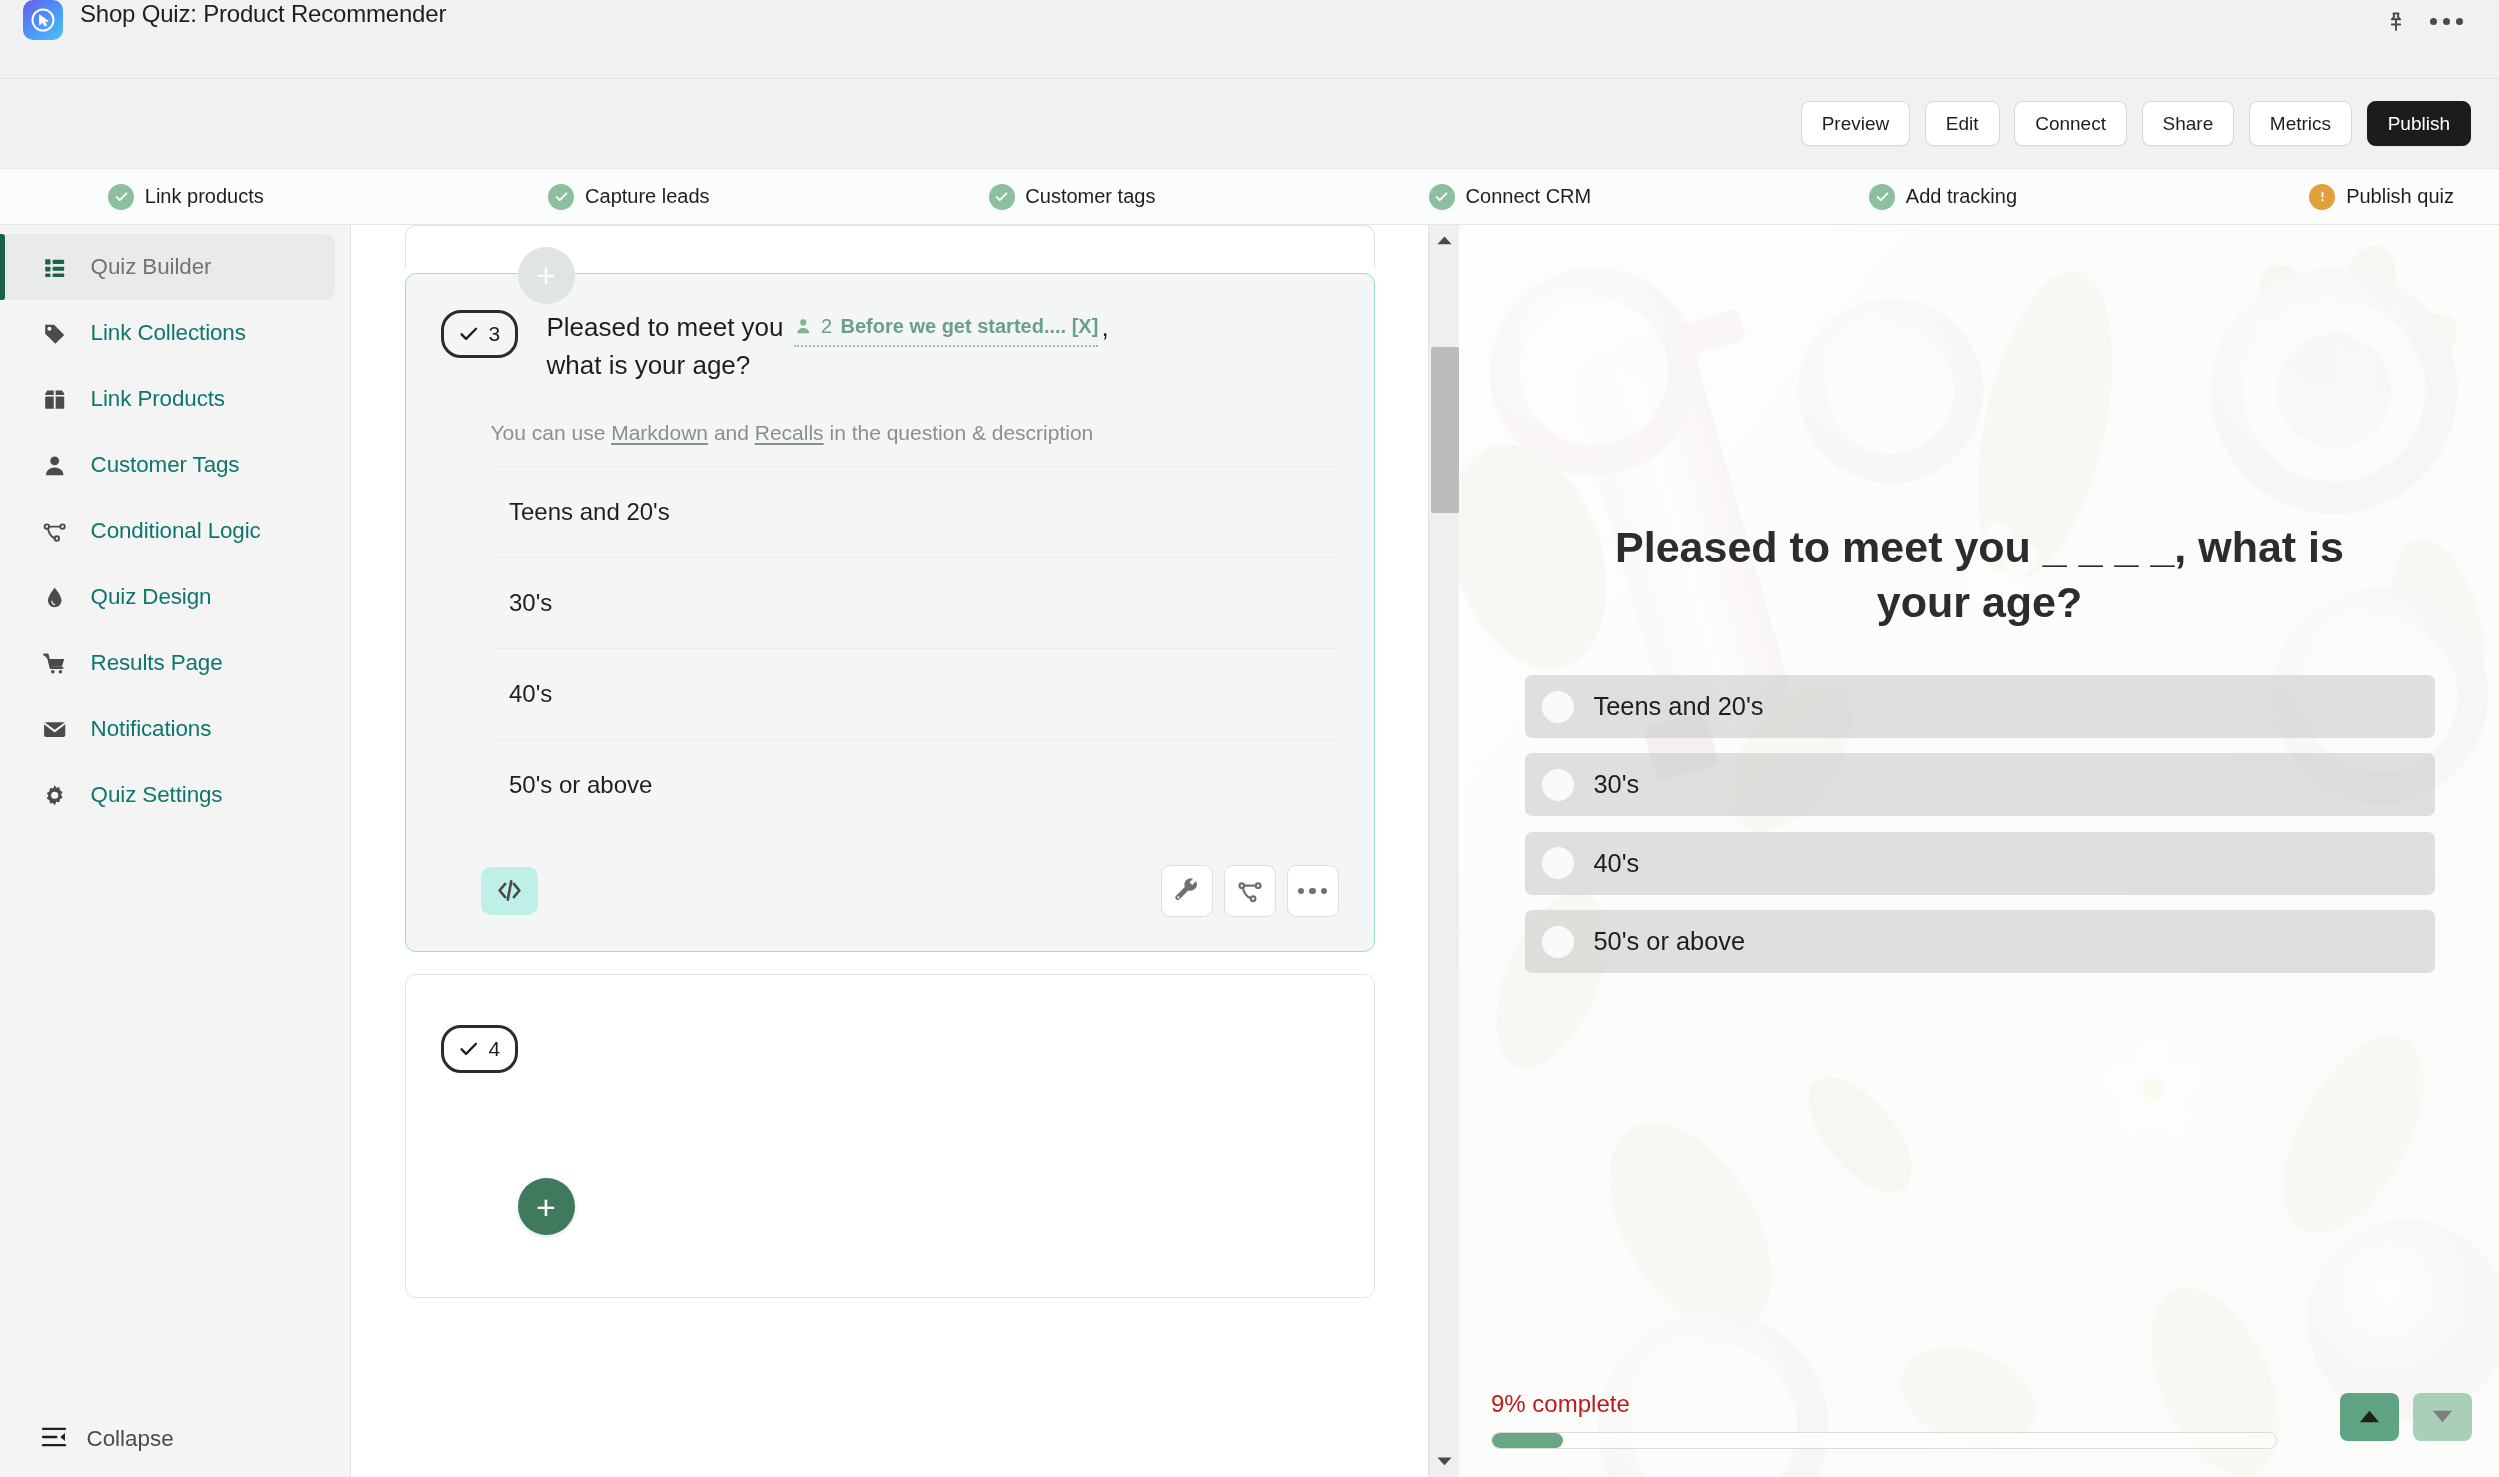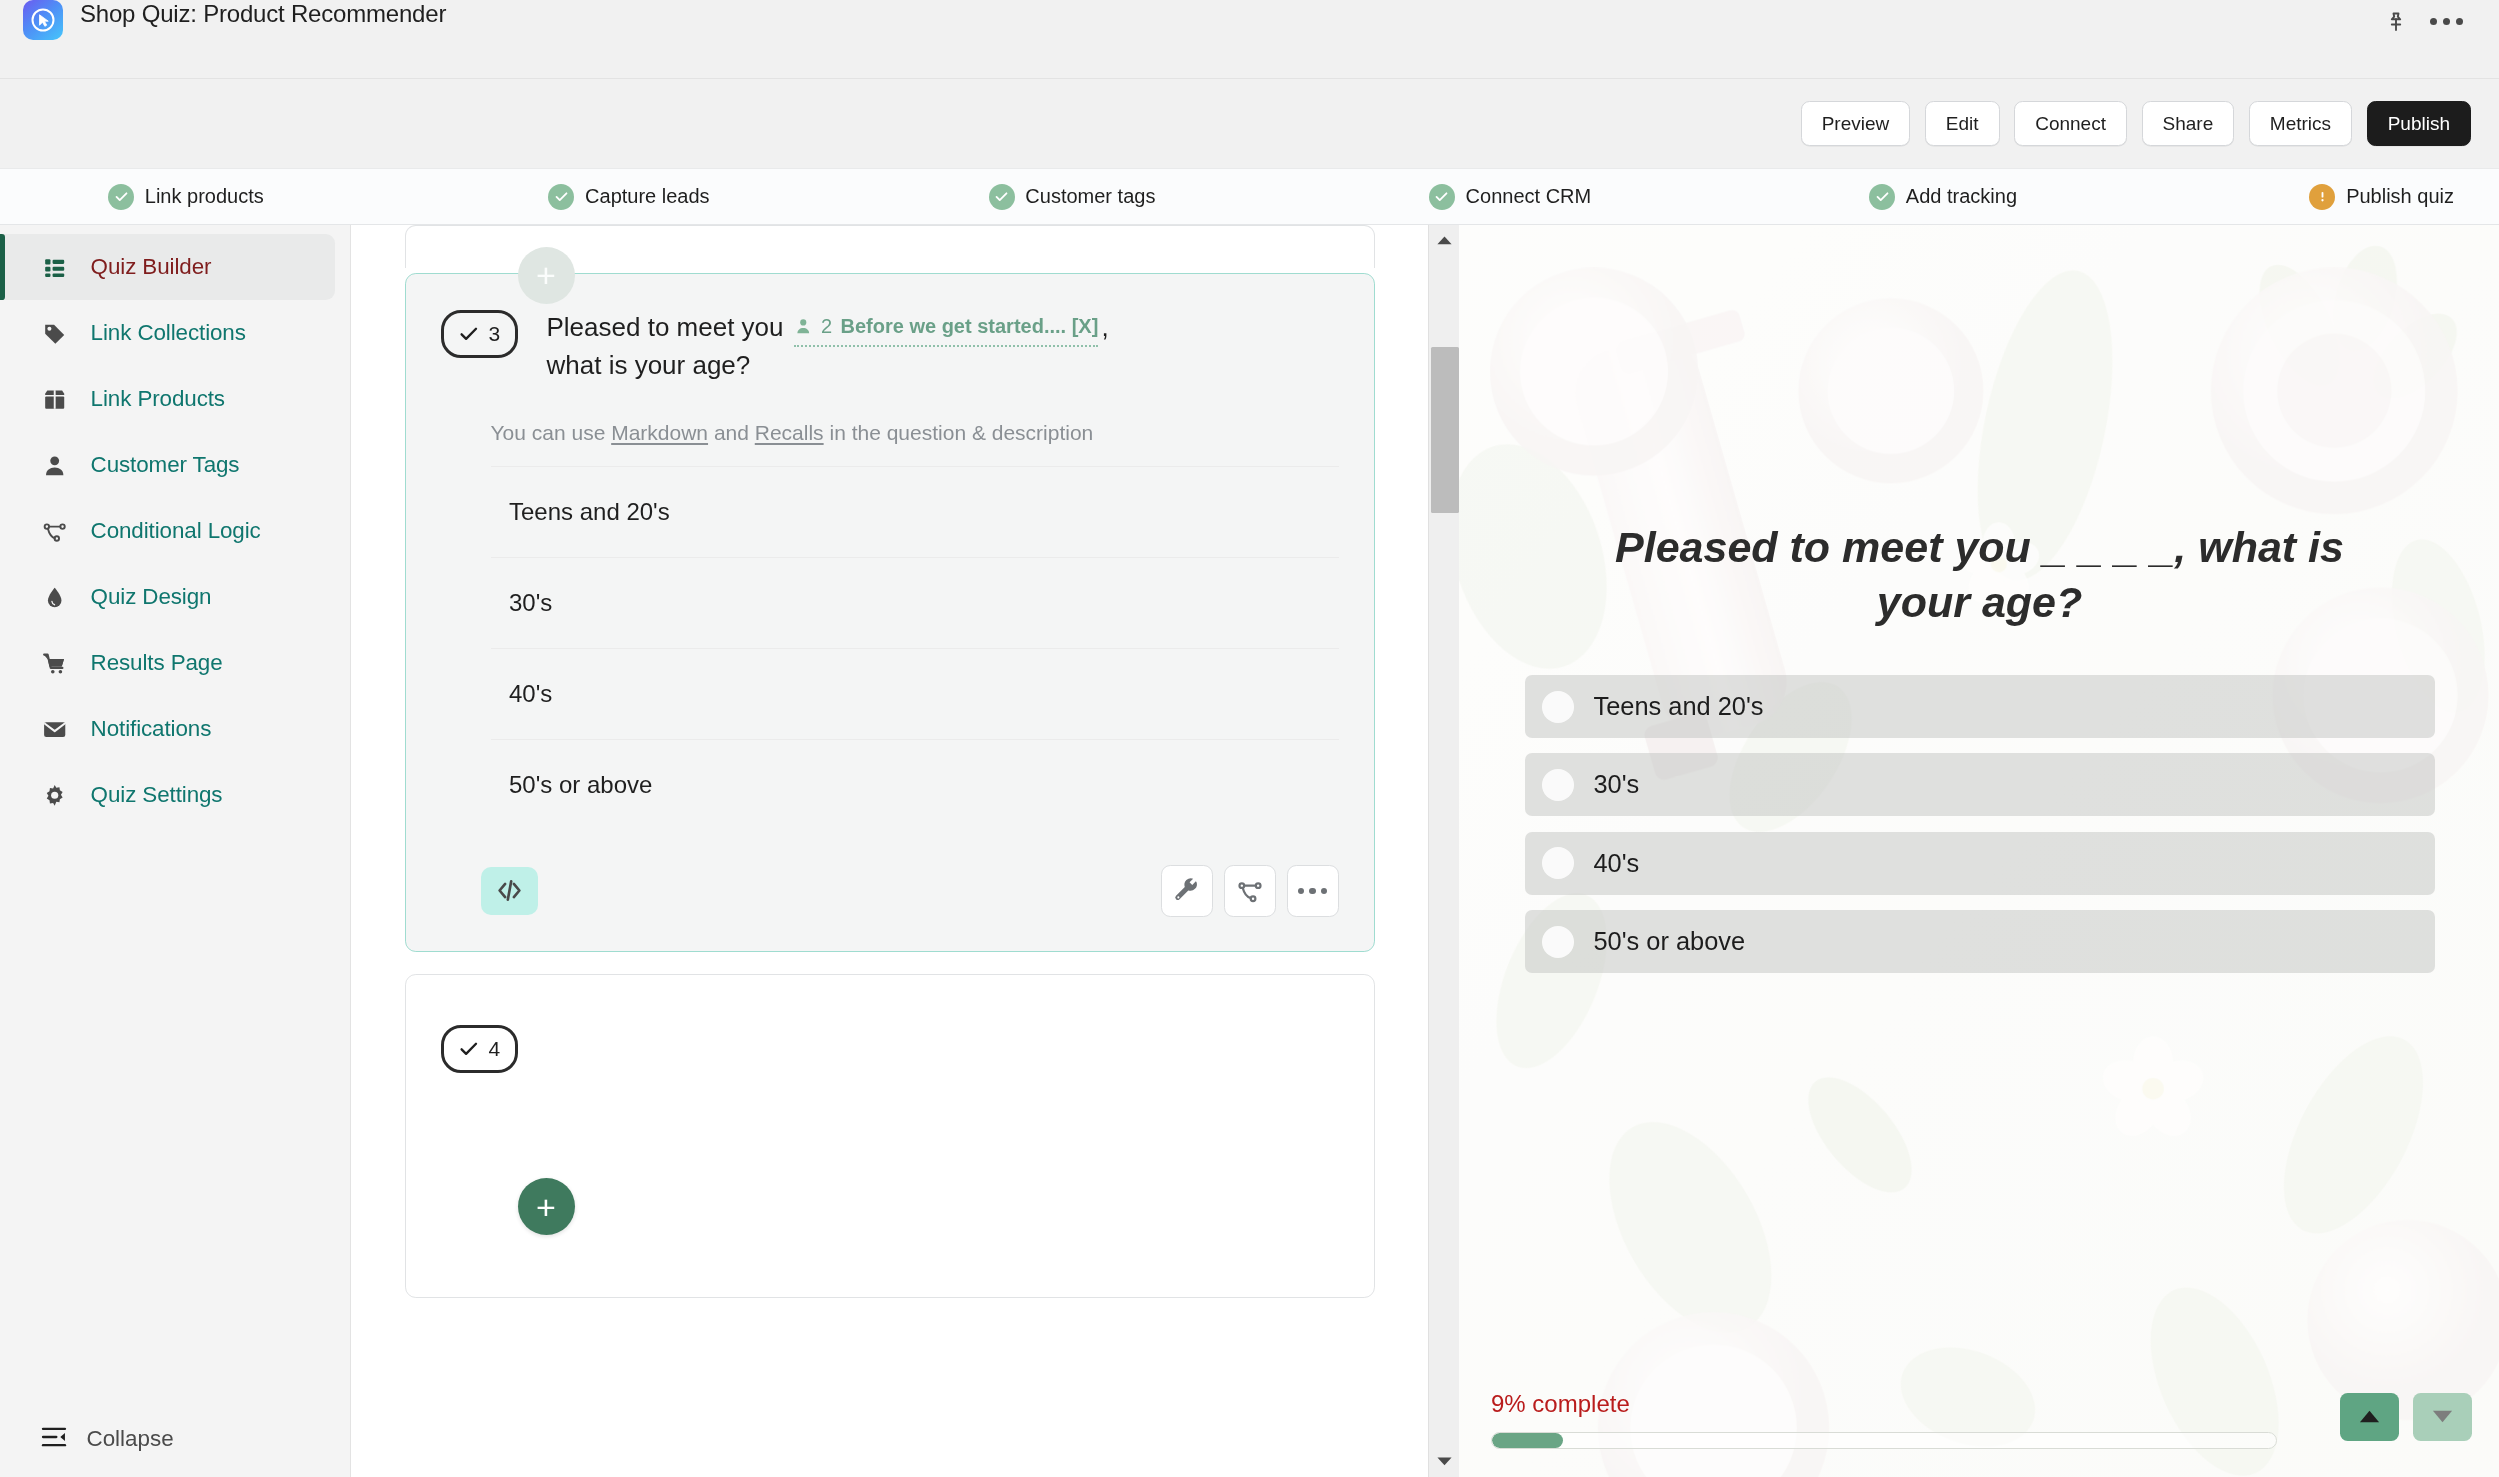--- a/index.html
+++ b/index.html
@@ -84,21 +84,21 @@
     border-right: 0.8px solid #e3e3e3;
     display: flex; flex-direction: column;
     padding-top: 9.3px;
   }
   .nav-item {
     height: 66px; display: flex; align-items: center;
     padding-left: 40px; gap: 21.6px;
     color: #0f766e; position: relative;
     border-radius: 0 9.3px 9.3px 0; margin-right: 15.4px;
   }
-  .nav-item.active { background: #e9eaea; color: #7f1d1d; }
+  .nav-item.active { background: #e9eaea; color: #737373; }
   .nav-item.active:before {
     content: ""; position: absolute; left: 0; top: 0; bottom: 0; width: 5.4px;
     background: #1b6047; border-radius: 0 3.1px 3.1px 0;
   }
   .nav-icon { width: 29px; flex: 0 0 29px; display: flex; align-items: center; justify-content: center; }
   .nav-icon svg { width: 25.4px; height: 25.4px; }
   .nav-label { font-size: 22.4px; letter-spacing: -0.1px; }
   .sb-spacer { flex: 1 1 auto; }
   .collapse-row { height: 77px; display: flex; align-items: center; gap: 18.5px; padding-left: 40px; color: #4b4b4b; }
   .collapse-row svg { width: 28px; height: 28px; }
@@ -199,21 +199,21 @@
   
   .preview { width: 1041px; flex: 0 0 1041px; position: relative; overflow: hidden;
     background: #f7f8f4; }
   .pv-bg { position: absolute; inset: 0; }
   .pv-inner {
     position: absolute; inset: 0; display: flex; flex-direction: column;
     align-items: center; padding: 0 39px;
   }
   .pv-question {
     margin-top: 295px; width: 817px; text-align: center;
-    font-size: 43px; line-height: 1.28; font-weight: bold; color: #2c2c2c; font-style: italic;
+    font-size: 43px; line-height: 1.28; font-weight: bold; color: #2c2c2c;
   }
   .pv-opts { margin-top: 45px; width: 910px; display: flex; flex-direction: column; gap: 15.4px; }
   .pv-opt {
     height: 63px; border-radius: 7px; background: rgba(190,192,190,0.48);
     display: flex; align-items: center; padding-left: 17px; gap: 20px;
   }
   .pv-radio { width: 32px; height: 32px; border-radius: 50%; background: rgba(255,255,255,0.86); flex: 0 0 32px; }
   .pv-opt-label { font-size: 25.4px; color: #1d1d1d; }
   .pv-footer {
     position: absolute; left: 0; right: 0; bottom: 0; height: 116px;

